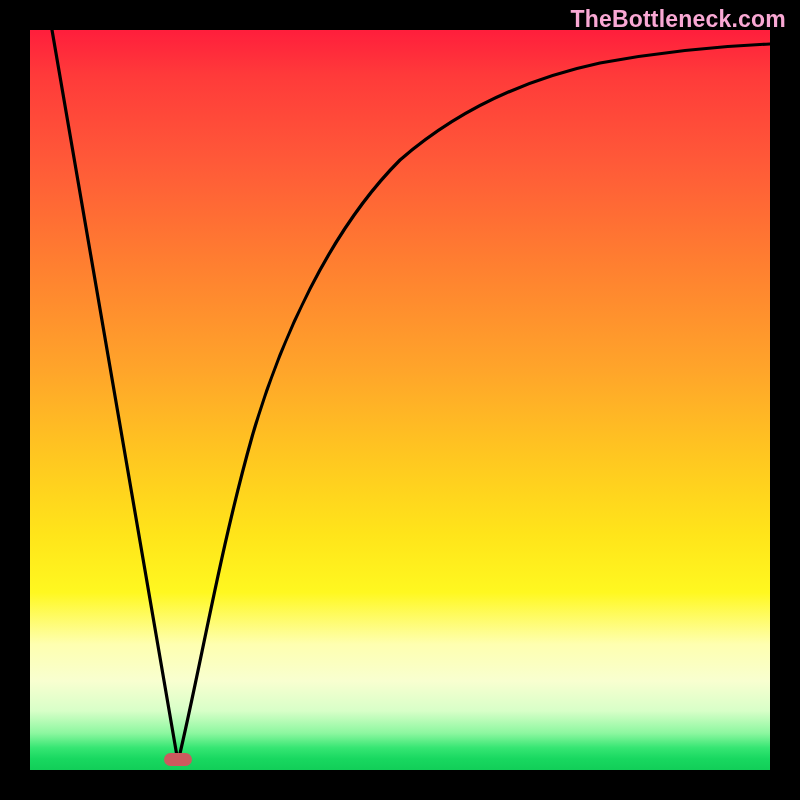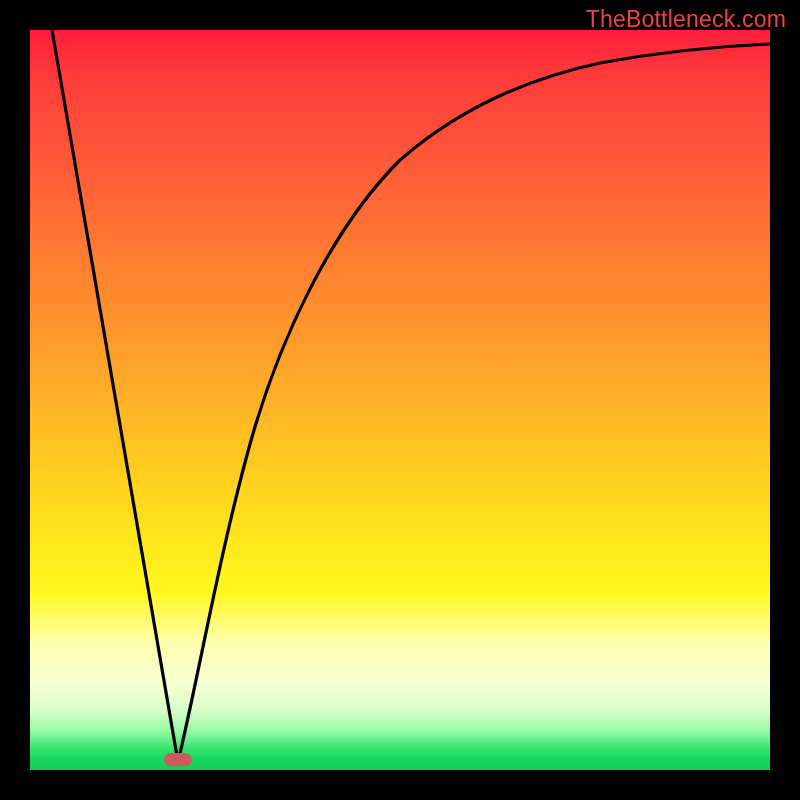--- a/index.html
+++ b/index.html
@@ -54,24 +54,24 @@
     position: absolute;
     width: 28px;
     height: 13px;
     border-radius: 8px;
     background: #cc5a5e;
   }
   .watermark {
     position: absolute;
     top: 6px;
     right: 14px;
-    color: #ef4444;
+    color: #f9a8d4;
     font-size: 23px;
     letter-spacing: 0.2px;
-    font-weight: 400;
+    font-weight: 700;
     user-select: none;
   }
 </style>
 </head>
 <body>
 
 <div class="frame">
   <div class="plot-area">
 
     <svg class="curve" viewBox="0 0 740 740" preserveAspectRatio="none">

